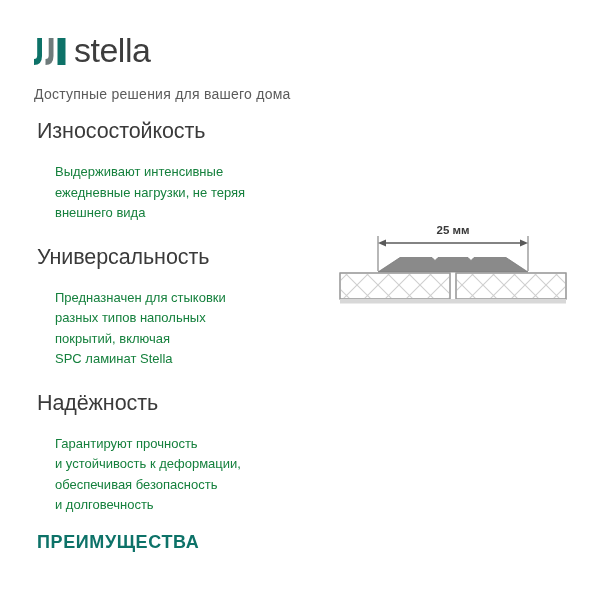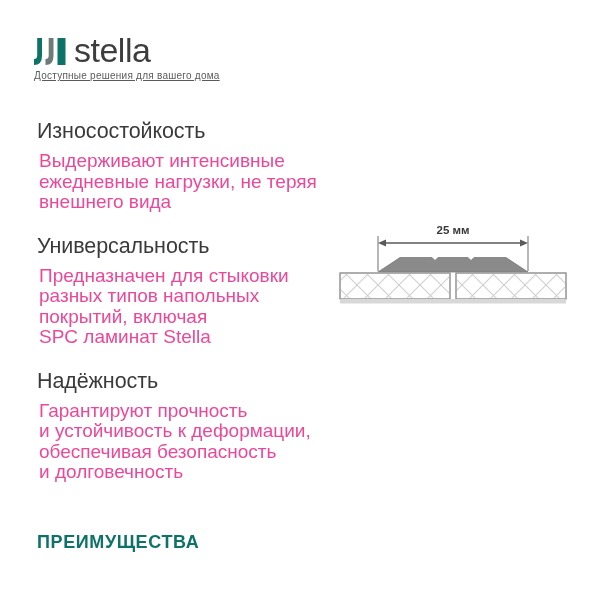--- a/index.html
+++ b/index.html
@@ -31,48 +31,47 @@
     font-size: 34px;
     line-height: 30px;
     font-weight: 400;
     letter-spacing: -0.5px;
     color: #3d3d3d;
     margin-top: -3px;
   }
   #logo-tagline {
     position: absolute;
     left: 34px;
-    top: 70px;
-    font-size: 10px;
+    top: 86px;
+    font-size: 14px;
     letter-spacing: 0.25px;
     color: #5b5b5b;
     white-space: nowrap;
-    text-decoration: underline;
   }
 
   
   #features {
     position: absolute;
     left: 37px;
     top: 119px;
     width: 300px;
   }
   .feature-block { margin-bottom: 21px; }
   .feature-heading {
     font-size: 21.5px;
     font-weight: 400;
     color: #3a3a3a;
     margin: 0 0 7px 0;
     letter-spacing: -0.1px;
   }
   .feature-body {
-    font-size: 19px;
+    font-size: 13px;
     line-height: 20.5px;
-    color: #ec4899;
-    margin: 2px;
+    color: #15803d;
+    margin: 18px;
     white-space: pre-line;
   }
 
   
   #profile-diagram {
     position: absolute;
     left: 336px;
     top: 222px;
   }
 

